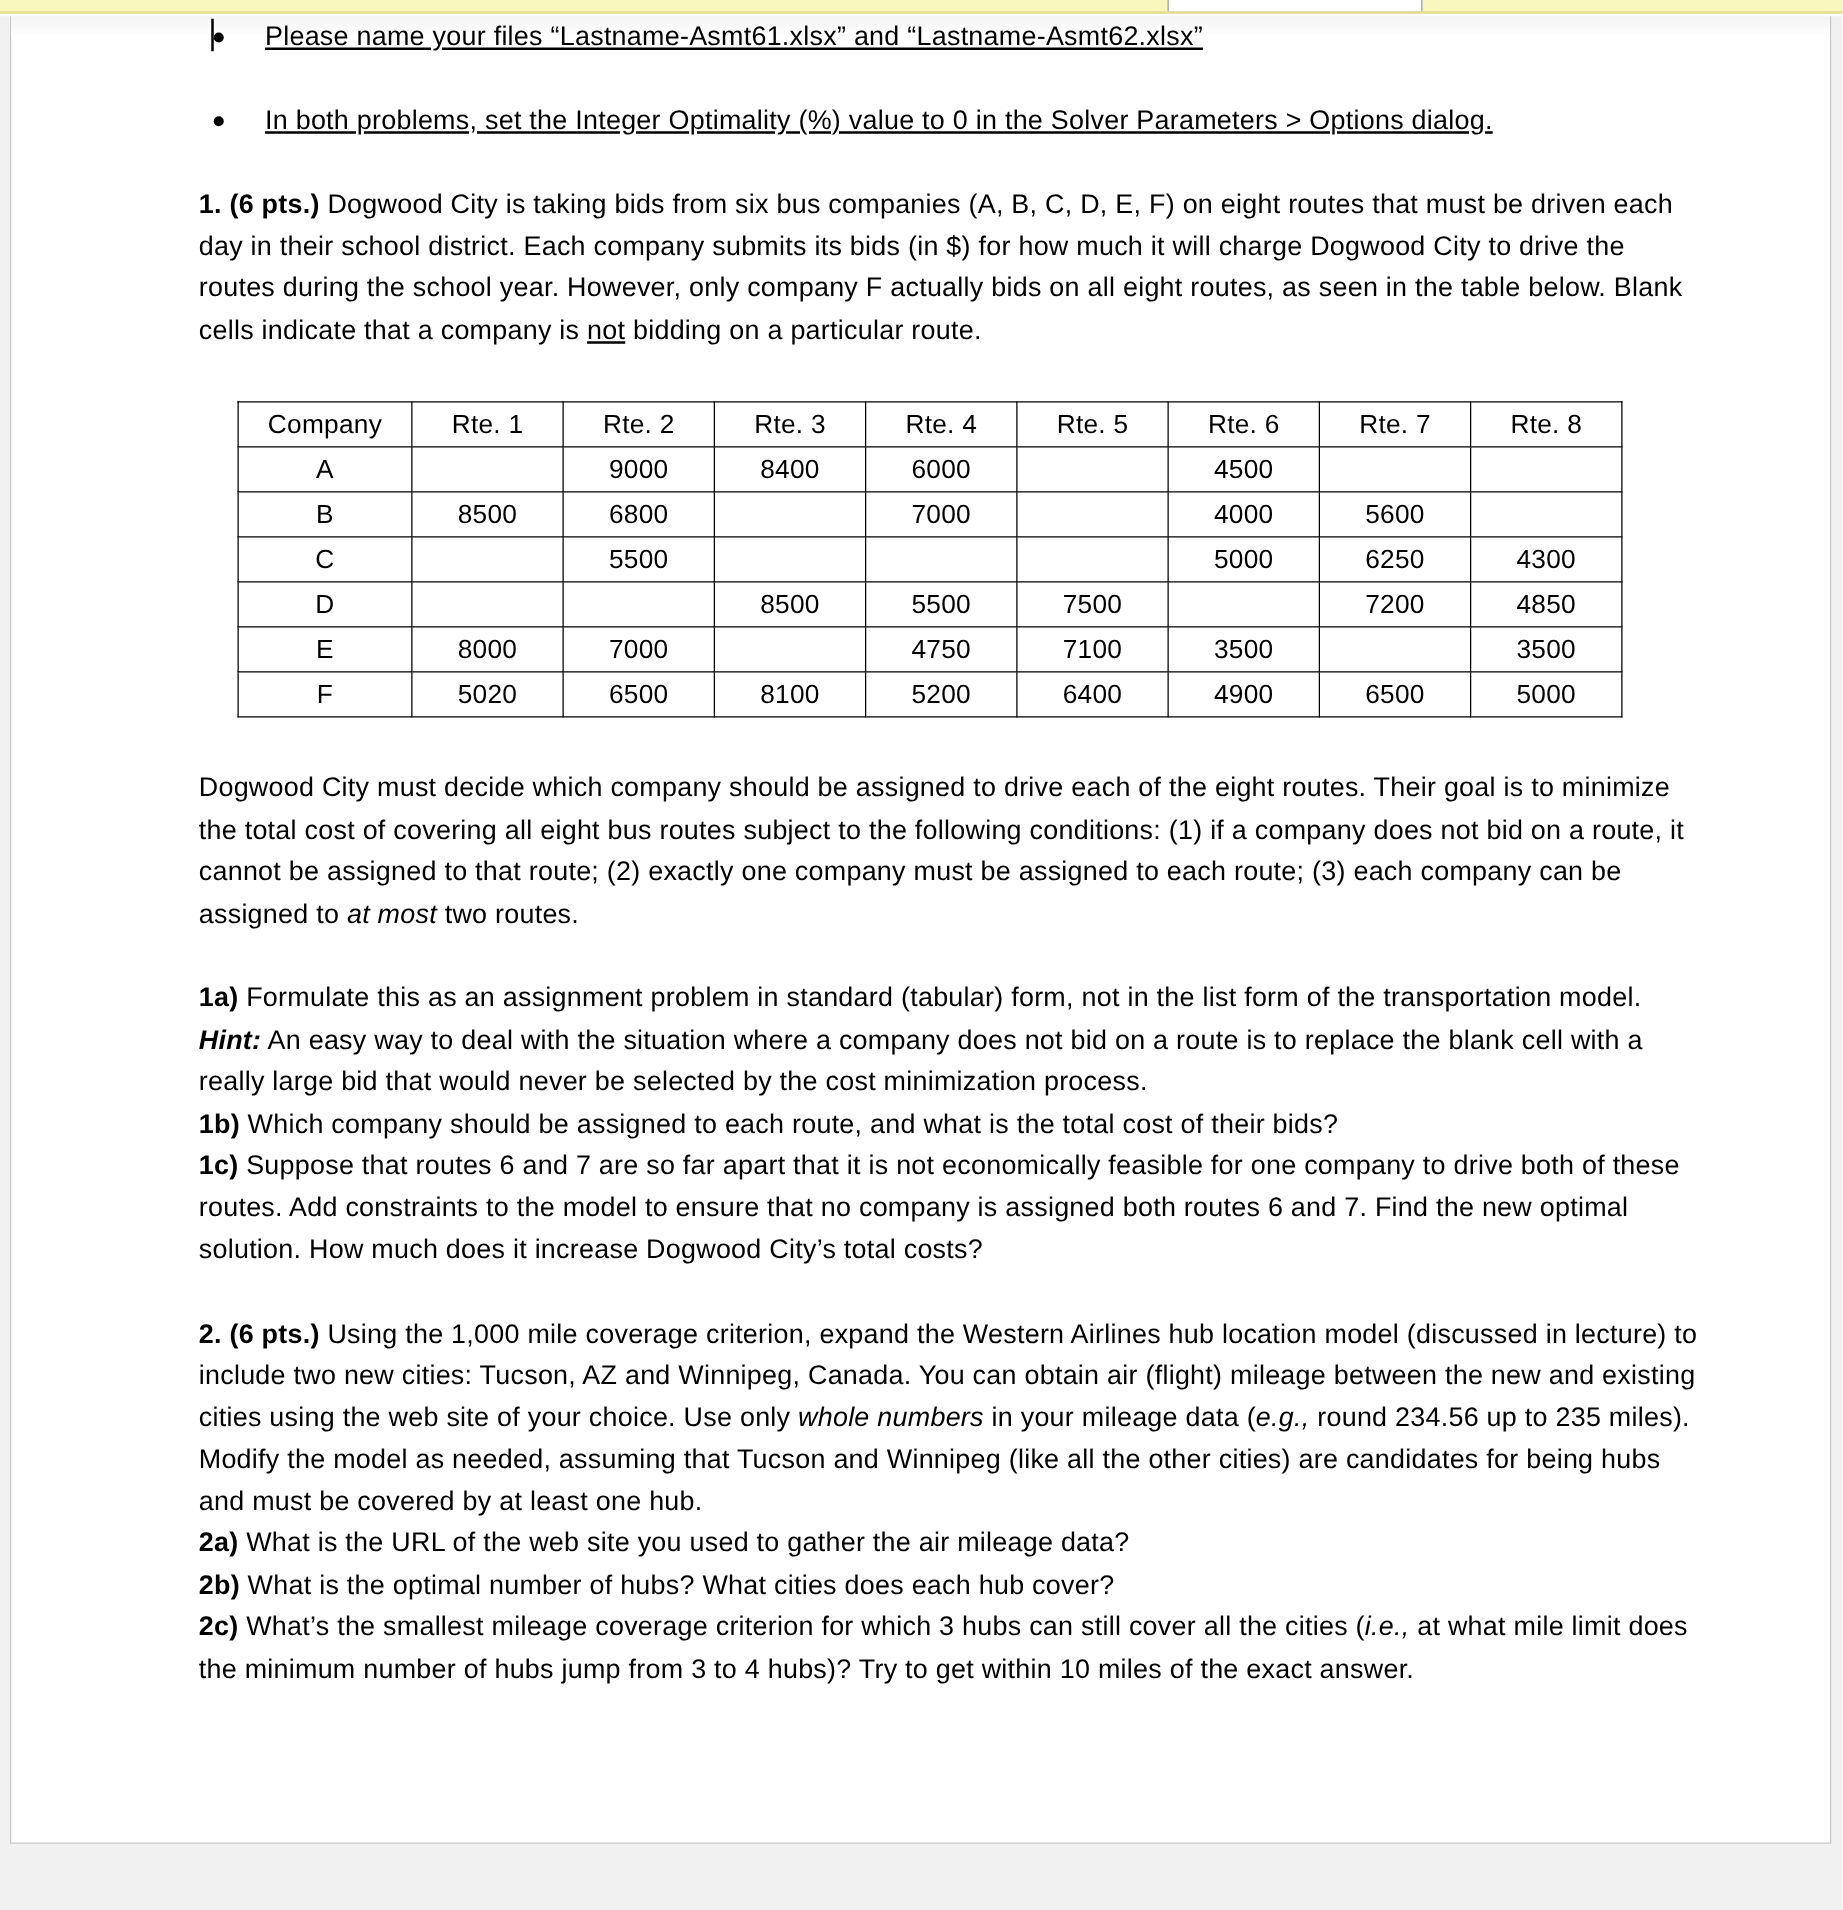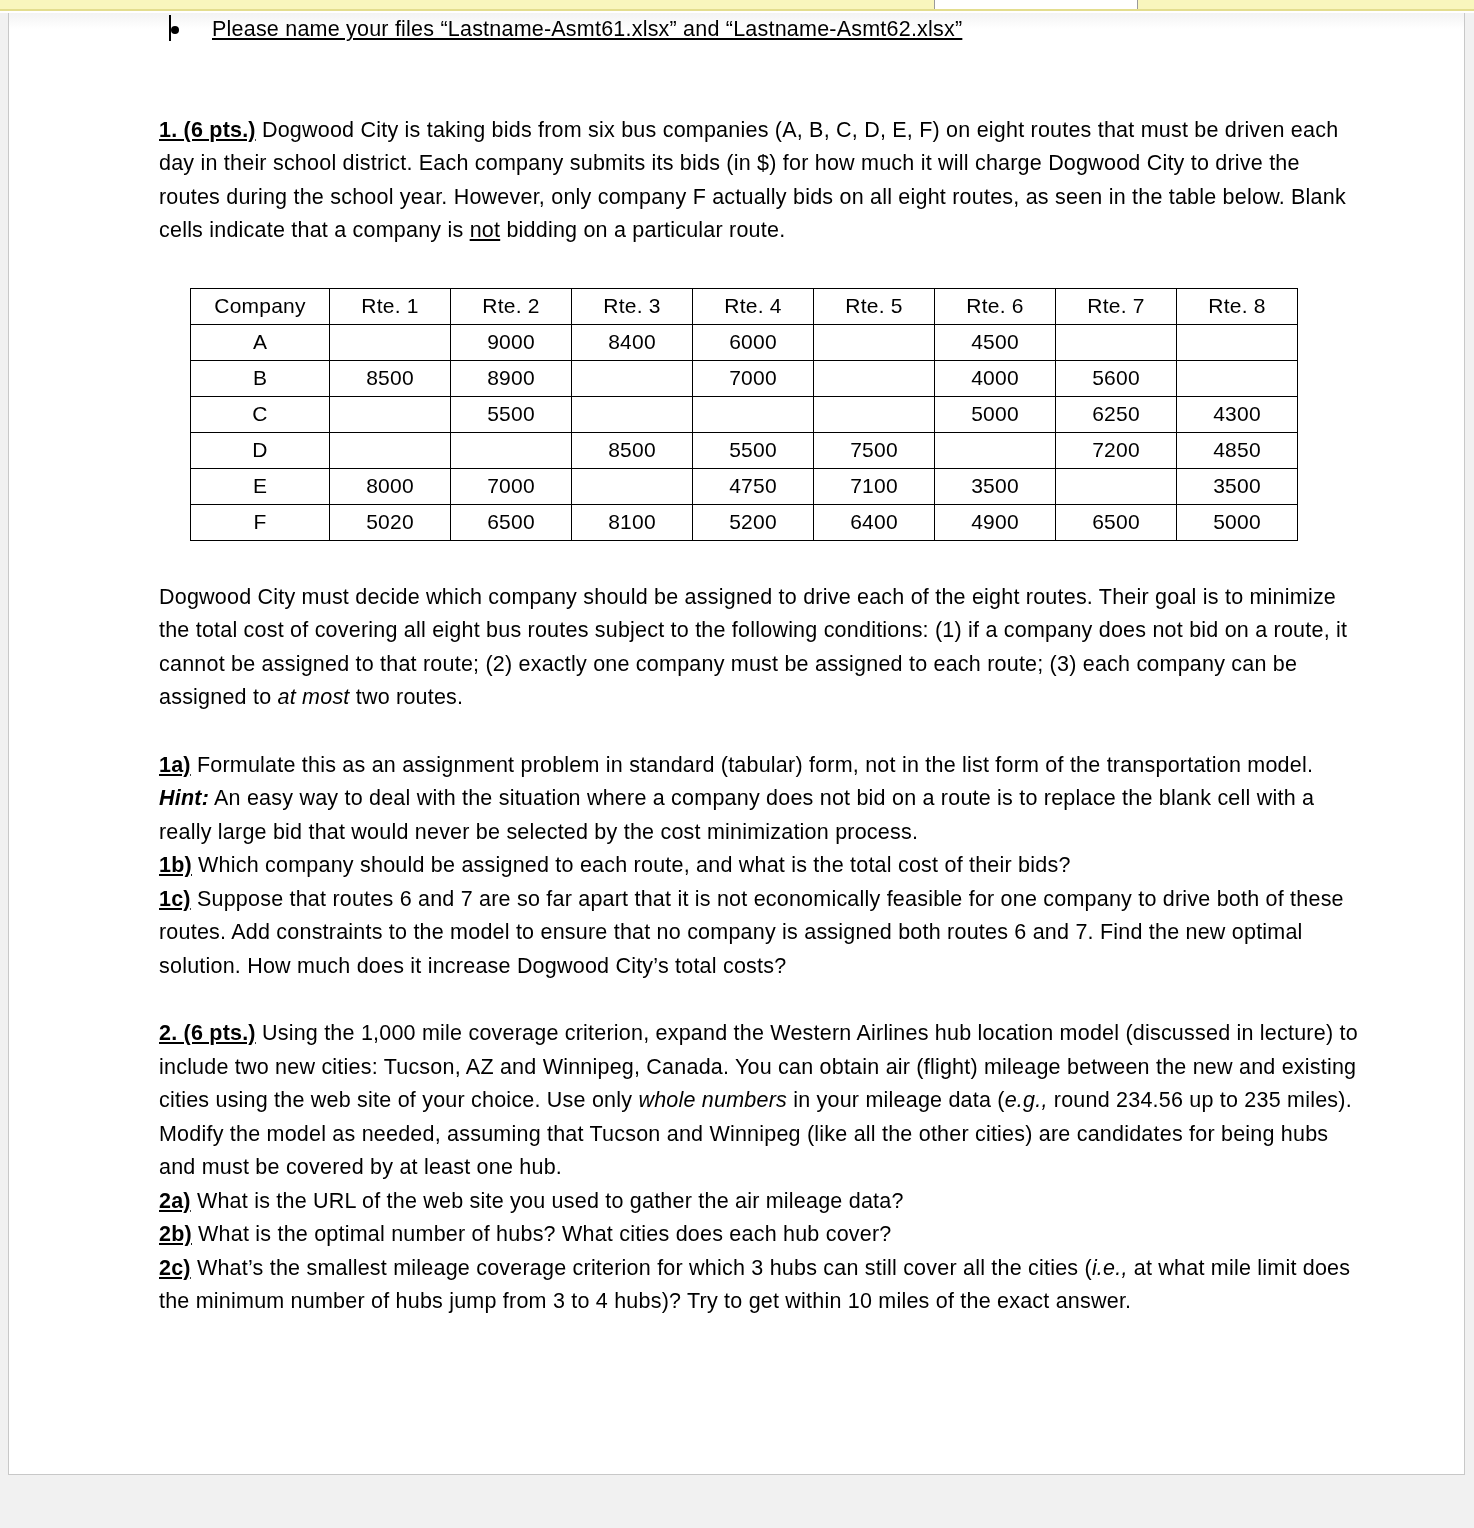--- a/index.html
+++ b/index.html
@@ -112,21 +112,21 @@
     left: 12px;
     top: 13px;
     width: 8px;
     height: 8px;
     border-radius: 50%;
     background: #000;
   }
   .spacer-md { height: 34px; }
   .spacer-lg { height: 40px; }
 
-  b, .b { font-weight: bold; text-decoration: underline; }
+  b, .b { font-weight: bold; }
   i, .i { font-style: italic; }
   .u { text-decoration: underline; }
   .hint {
     color: #000000;
     font-style: italic;
     font-weight: bold;
   }
 
   
   .table-wrap {
@@ -166,20 +166,24 @@
 
       <div class="caret"></div>
 
 
       <ul class="bullets">
         <li>
           <span class="bullet-dot"></span>
           <span>Please name your files “Lastname-Asmt61.xlsx” and “Lastname-Asmt62.xlsx”</span>
         </li>
         <li style="height:33px"></li>
+        <li>
+          <span class="bullet-dot"></span>
+          <span>In both problems, set the Integer Optimality (%) value to 0 in the Solver Parameters &gt; Options dialog.</span>
+        </li>
       </ul>
 
       <div class="spacer-md"></div>
 
       <p class="line">
         <b>1. (6 pts.)</b><span> Dogwood City is taking bids from six bus companies (A, B, C, D, E, F) on eight routes that must be driven each day in their school district. Each company submits its bids (in $) for how much it will charge Dogwood City to drive the routes during the school year. However, only company F actually bids on all eight routes, as seen in the table below. Blank cells indicate that a company is </span><span class="u">not</span><span> bidding on a particular route.</span>
       </p>
 
       <div class="table-wrap">
         <table class="bids">
@@ -204,21 +208,21 @@
               <td>8400</td>
               <td>6000</td>
               <td></td>
               <td>4500</td>
               <td></td>
               <td></td>
             </tr>
             <tr>
               <td>B</td>
               <td>8500</td>
-              <td>8900</td>
+              <td>6800</td>
               <td></td>
               <td>7000</td>
               <td></td>
               <td>4000</td>
               <td>5600</td>
               <td></td>
             </tr>
             <tr>
               <td>C</td>
               <td></td>

